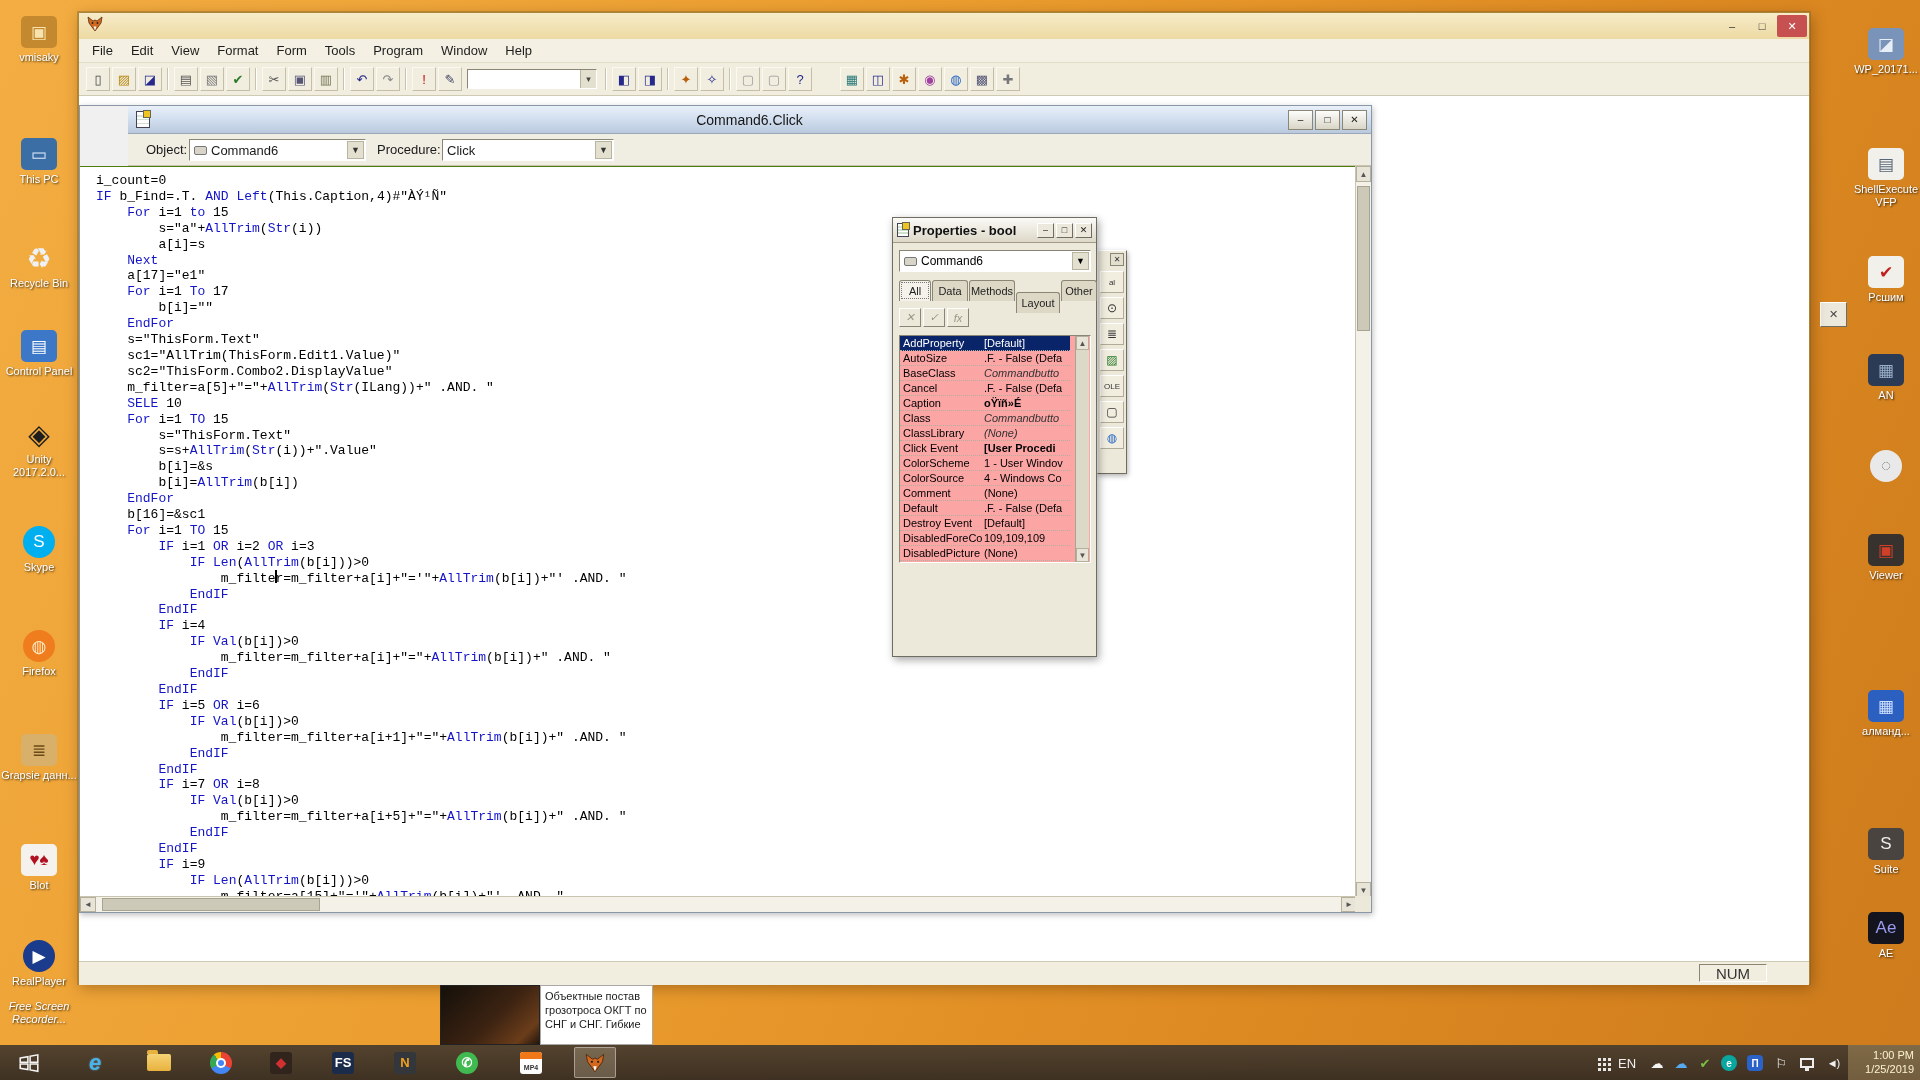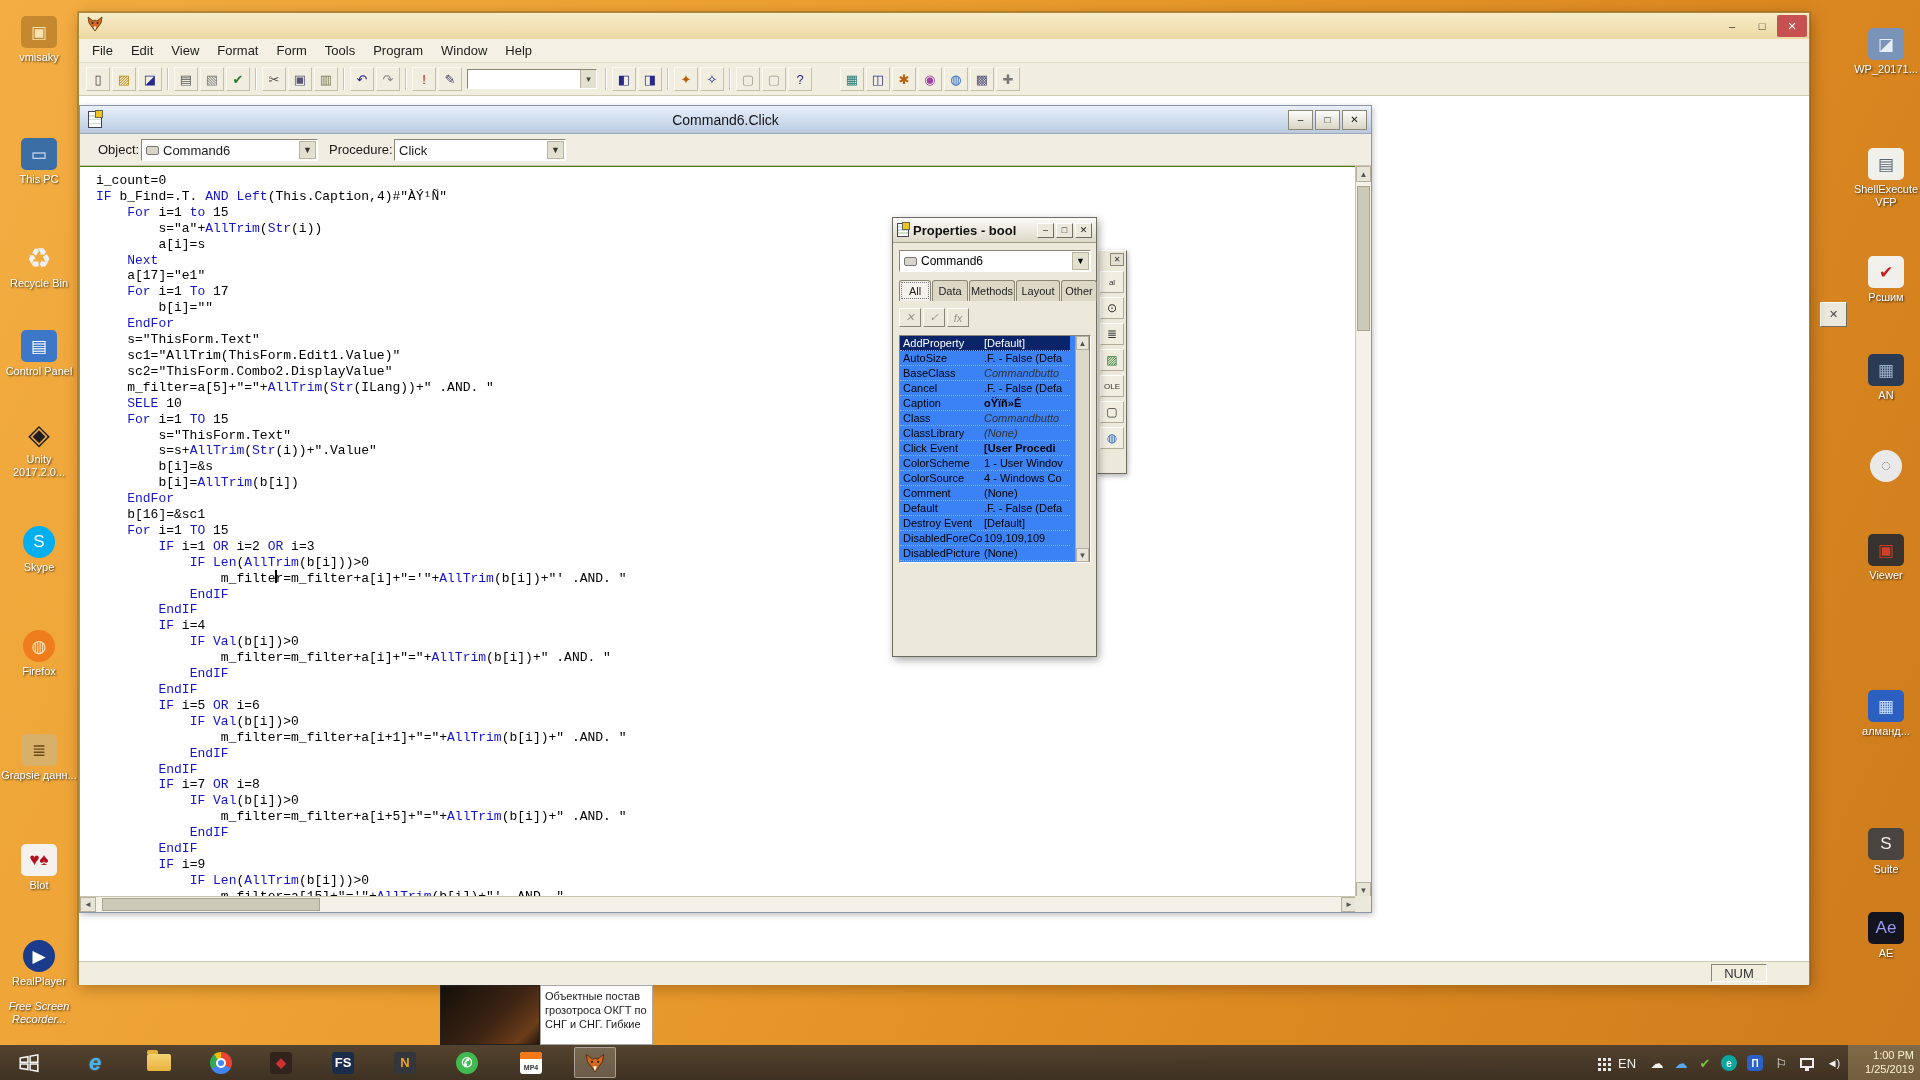--- a/index.html
+++ b/index.html
@@ -29,24 +29,24 @@
   .menu-item { padding:3px 9px; font-size:13px; color:#1d1d1d; }
   #main-toolbar { height:33px; display:flex; align-items:center; background:#f1eee0; border-bottom:1px solid #cfcab4; padding-left:6px; }
   .tb-btn { width:24px; height:24px; margin:0 1px; display:flex; align-items:center; justify-content:center; background:#f1eee0; border:1px solid; border-color:#fbf9f0 #c4bfa8 #c4bfa8 #fbf9f0; font-size:13px; }
   .tb-glyph { pointer-events:none; }
   .tb-sep { width:2px; height:22px; margin:0 4px; background:#c8c3ae; border-right:1px solid #fff; }
   .tb-gap { width:26px; }
   .tb-combo { width:130px; height:20px; margin:0 4px; background:#fff; border:1px solid; border-color:#8a8675 #fff #fff #8a8675; position:relative; }
   .tb-combo-arrow { position:absolute; right:0; top:0; width:16px; height:100%; background:#e4e0d0; border-left:1px solid #b8b4a0; font-size:9px; color:#444; display:flex; align-items:center; justify-content:center; }
   #client { position:relative; height:865px; background:#fff; overflow:hidden; }
   #status-bar { height:24px; background:#f1eee0; border-top:1px solid #cfcab4; position:relative; }
-  #num-box { position:absolute; right:42px; top:2px; width:56px; height:18px; border:1px solid; border-color:#8a8675 #fff #fff #8a8675; font-size:13px; color:#333; display:flex; align-items:center; justify-content:center; }
-
-  
-  #code-window { position:absolute; left:0; top:9px; width:1293px; height:808px; background:#f0f0f0; border:1px solid #8a97a8; box-shadow:1px 2px 6px rgba(0,0,0,.25); }
+  #num-box { position:absolute; right:42px; top:2px; width:68px; height:18px; border:1px solid; border-color:#8a8675 #fff #fff #8a8675; font-size:15px; color:#333; display:flex; align-items:center; justify-content:center; }
+
+  
+  #code-window { position:absolute; left:0; top:9px; width:1293px; height:808px; background:#f0f0f0; border:1px solid #8a97a8; box-shadow:1px 2px 6px rgba(0,0,0,.25);padding-left:48px; }
   #cw-titlebar { position:relative; height:28px; background:linear-gradient(#e9f0f9,#cfdcee 55%,#bac9dd); border-bottom:1px solid #9aa8ba; display:flex; align-items:center; }
   #cw-title { position:absolute; left:0; right:0; text-align:center; font-size:14px; color:#151515; pointer-events:none; }
   .doc-ic { width:14px; height:17px; margin-left:8px; background:linear-gradient(#fff 20%,#d8e6d8 20%,#d8e6d8 30%,#fff 30%,#fff 45%,#cfe0cf 45%,#cfe0cf 55%,#fff 55%,#fff 70%,#cfe0cf 70%,#cfe0cf 80%,#fff 80%); border:1px solid #445; position:relative; }
   .doc-ic::after { content:""; position:absolute; right:-2px; top:-2px; width:6px; height:6px; background:#f0c420; border:1px solid #665; }
   .cw-btn { width:25px; height:20px; margin-right:2px; background:linear-gradient(#fdfdfb,#d9d5c6); border:1px solid #8a8777; display:flex; align-items:center; justify-content:center; font-size:10px; color:#222; }
   #combo-row { height:32px; background:#f0ede2; border-bottom:1px solid #c9c4b0; position:relative; font-size:13px; color:#1a1a1a; }
   .combo-label { position:absolute; top:8px; }
   .fcombo { position:absolute; top:5px; height:22px; background:#fff; border:1px solid; border-color:#8a8675 #fff #fff #8a8675; display:flex; align-items:center; font-size:13px; padding-left:4px; }
   .fcombo .arrow { position:absolute; right:1px; top:1px; bottom:1px; width:17px; background:#e4e0d0; border:1px solid #b8b4a0; font-size:9px; display:flex; align-items:center; justify-content:center; color:#333; }
   .btn-glyph { display:inline-block; width:13px; height:9px; background:#d8d4c8; border:1px solid #777; border-radius:2px; margin-right:4px; }
@@ -73,21 +73,21 @@
   #pw-titlebar { position:relative; height:25px; background:linear-gradient(#fbfaf6,#ddd8c8); border-bottom:1px solid #a09c88; display:flex; align-items:center; }
   #pw-title { margin-left:4px; font-size:13px; font-weight:600; color:#111; white-space:nowrap; overflow:hidden; max-width:118px; }
   .pw-btn { width:17px; height:15px; margin-right:2px; background:#ece8dc; border:1px solid; border-color:#fff #6f6d62 #6f6d62 #fff; font-size:9px; color:#222; display:flex; align-items:center; justify-content:center; }
   #pw-combo { position:absolute; left:6px; top:32px; width:192px; height:22px; background:#fff; border:1px solid; border-color:#8a8675 #fff #fff #8a8675; display:flex; align-items:center; padding-left:4px; font-size:12px; }
   #pw-combo .arrow { position:absolute; right:1px; top:1px; bottom:1px; width:17px; background:#e4e0d0; border:1px solid #b8b4a0; font-size:9px; display:flex; align-items:center; justify-content:center; }
   #prop-tabs { position:absolute; left:6px; top:62px; height:21px; display:flex; gap:1px; }
   .prop-tab { height:21px; border:1px solid #8a8675; border-bottom:none; background:#ddd8c6; border-radius:3px 3px 0 0; display:flex; align-items:center; justify-content:center; font-size:11px; overflow:hidden; white-space:nowrap; color:#222; }
   .prop-tab.active { background:#f4f2ea; outline:1px dotted #777; outline-offset:-3px; }
   #prop-minibar { position:absolute; left:6px; top:90px; display:flex; gap:2px; }
   .pm-btn { width:22px; height:19px; background:#ece9da; border:1px solid; border-color:#fff #8a8675 #8a8675 #fff; color:#9a9688; font-size:11px; display:flex; align-items:center; justify-content:center; font-style:italic; }
-  #prop-grid { position:absolute; left:6px; top:117px; width:192px; height:228px; background:#3b82f6; border:1px solid; border-color:#8a8675 #fff #fff #8a8675; overflow:hidden; padding-right:20px; }
+  #prop-grid { position:absolute; left:6px; top:117px; width:192px; height:228px; background:#fca5a5; border:1px solid; border-color:#8a8675 #fff #fff #8a8675; overflow:hidden; padding-right:20px; }
   .prop-row { display:flex; height:15px; line-height:14px; border-bottom:1px dotted #b2aea0; overflow:hidden; }
   .prop-name { flex:none; width:84px; padding-left:3px; white-space:nowrap; overflow:hidden; }
   .prop-value { flex:1; white-space:nowrap; overflow:hidden; }
   .prop-value.i { font-style:italic; color:#333; }
   .prop-value.b { font-weight:bold; }
   .prop-row.sel { background:#0a246a; }
   .prop-row.sel span { color:#fff; }
   #grid-sb { position:absolute; right:7px; top:118px; width:14px; height:226px; background:#ddd9c9; border-left:1px solid #a8a490; }
   #grid-sb .sb-arrow { left:0; width:13px; height:14px; }
   #prop-desc { position:absolute; left:6px; top:352px; width:192px; height:68px; background:#ece9da; border:1px solid; border-color:#8a8675 #fff #fff #8a8675; padding:4px 5px; font-size:11px; color:#1a1a1a; line-height:14px; }
@@ -455,21 +455,21 @@
       </div>
       <div id="pw-combo">
         <span class="btn-glyph"></span>
         <span>Command6</span>
         <span class="arrow">▼</span>
       </div>
       <div id="prop-tabs">
           <div class="prop-tab active" style="width: 32px;">All</div>
           <div class="prop-tab" style="width: 36px;">Data</div>
           <div class="prop-tab" style="width: 46px;">Methods</div>
-          <div class="prop-tab" style="width: 44px;">Layout</div>
+          <div class="prop-tab" style="width: 44px; margin-top: 12px;">Layout</div>
           <div class="prop-tab" style="width: 36px;">Other</div>
         </div>
       <div id="prop-minibar">
           <div class="pm-btn">✕</div>
           <div class="pm-btn">✓</div>
           <div class="pm-btn">fx</div>
         </div>
       <div id="prop-grid">
           <div class="prop-row sel">
             <span class="prop-name">AddProperty</span>

